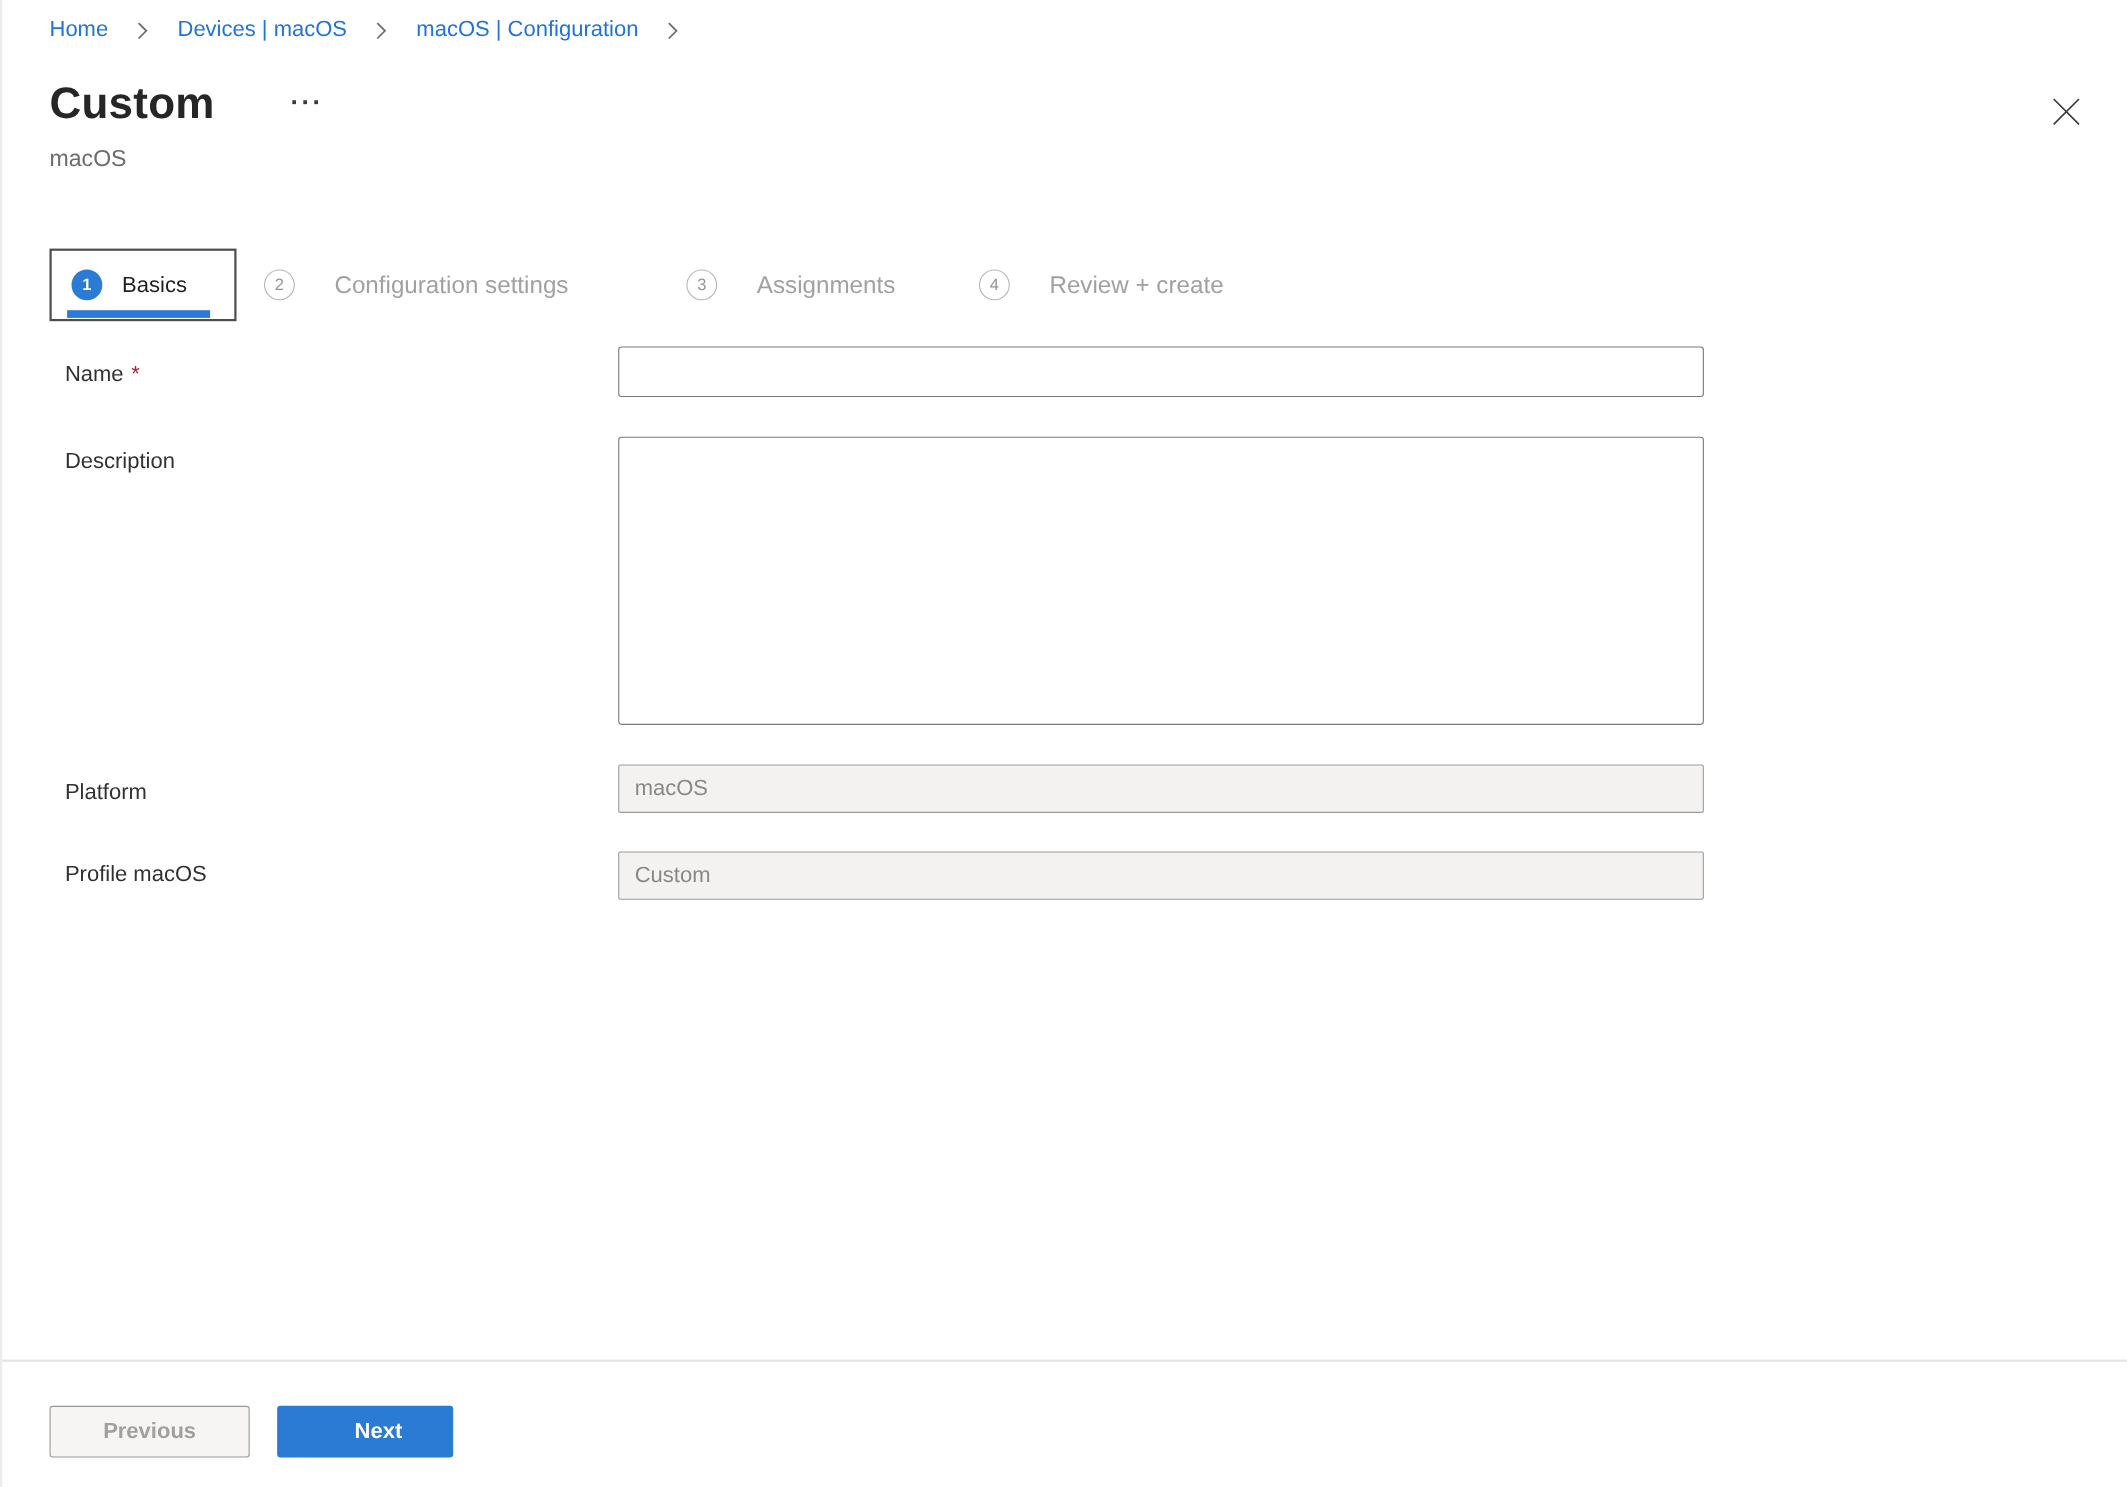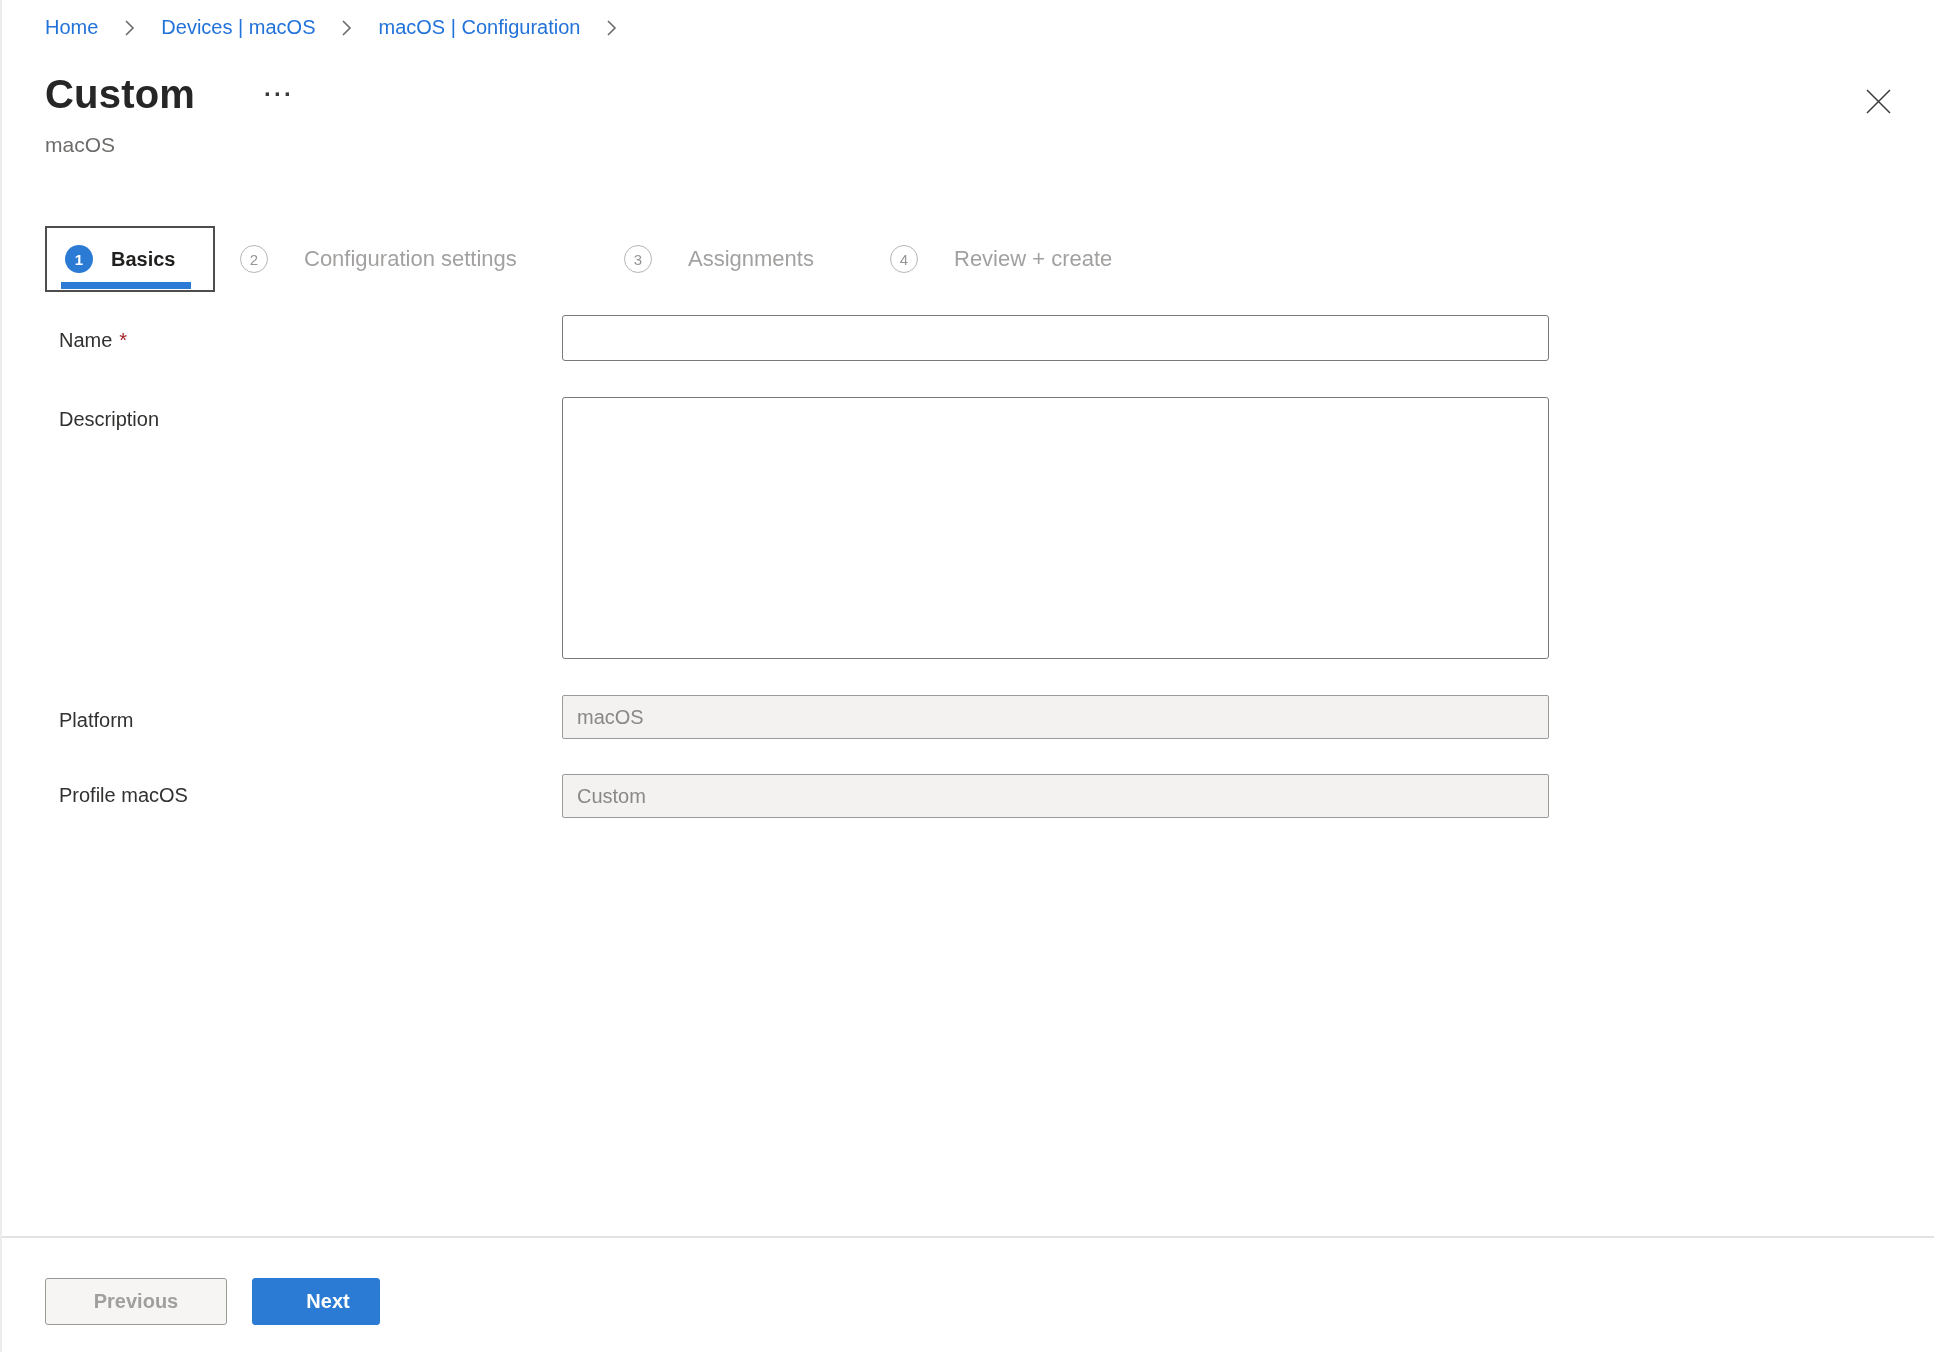--- a/index.html
+++ b/index.html
@@ -62,21 +62,21 @@
   .step-active-box {
     position: absolute; left: 43px; top: 0;
     width: 170px; height: 66px;
     border: 2px solid #4d4d4d; background: #fff;
     display: flex; align-items: center; cursor: pointer;
   }
   .step-active-box .step-circle {
     margin-left: 18px; background: #2b7bd4; color: #fff; font-weight: 700; border: none;
   }
   .step-active-box .step-label {
-    margin-left: 18px; font-size: 20px; font-weight: 700; color: #201f1e;
+    margin-left: 18px; font-size: 20px; font-weight: 400; color: #201f1e;
   }
   .step-active-underline {
     position: absolute; left: 14px; bottom: 1px;
     width: 130px; height: 7px; background: #2b7bd4;
   }
 
   
   .form-label {
     position: absolute; left: 57px;
     font-size: 20px; color: #323130;
@@ -112,21 +112,21 @@
   .btn {
     position: absolute; top: 1278px; height: 47px;
     font-family: "Liberation Sans", sans-serif;
     font-size: 20px; font-weight: 700; border-radius: 3px; cursor: pointer;
   }
   .btn-previous {
     left: 43px; width: 182px;
     background: #f6f5f4; border: 1.5px solid #9a9895; color: #a19f9d;
   }
   .btn-next {
-    left: 250px; width: 128px;
+    left: 250px; width: 160px;
     background: #2b7bd4; border: 1px solid #2b7bd4; color: #ffffff; padding-left: 24px;
   }
 </style>
 </head>
 <body>
 
 <div class="pane">
 
   <nav class="breadcrumb">
     <a class="crumb">Home</a>

